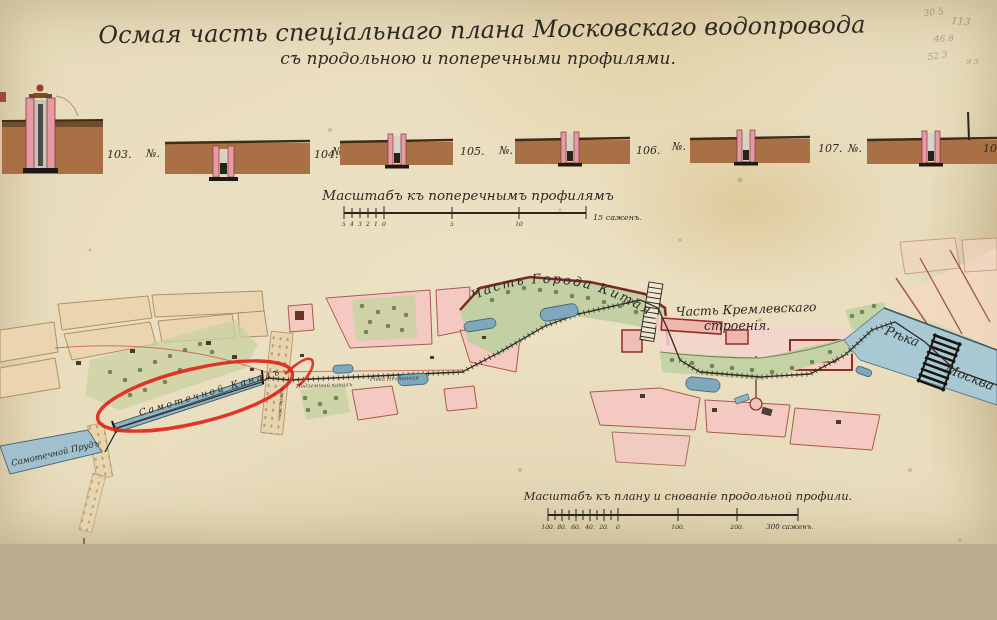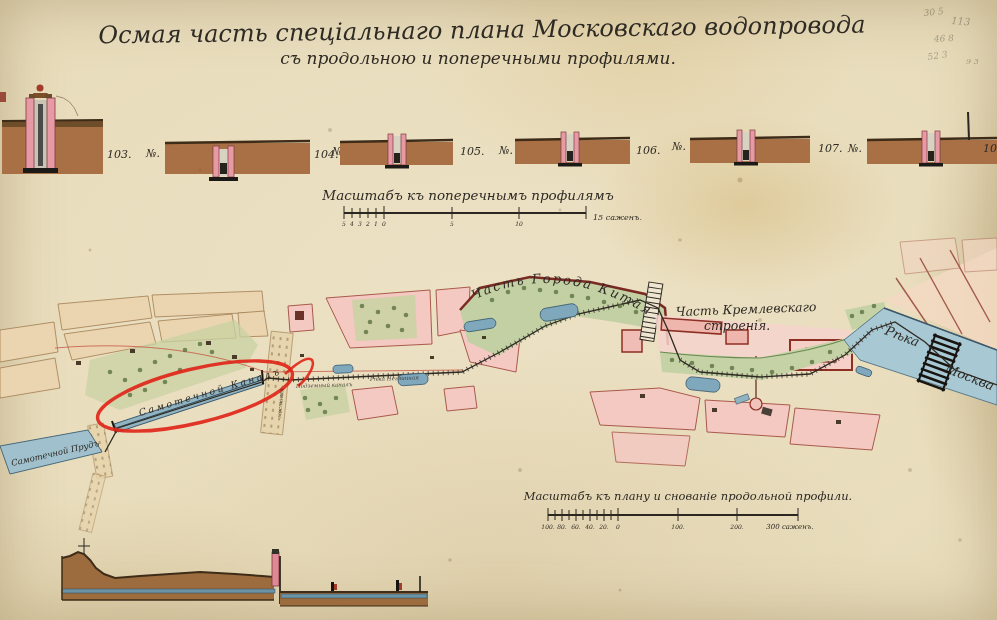--- a/index.html
+++ b/index.html
@@ -1,17 +1,17 @@
 <!DOCTYPE html>
 <html><head>
 <meta charset="utf-8">
 <style>
   html,body{margin:0;padding:0;background:#b9ac8c;}
   .canvas{
-    position:relative;width:997px;height:620px;overflow:hidden;
+    position:relative;width:997px;height:544px;overflow:hidden;
     background:
       radial-gradient(ellipse 220px 130px at 745px 205px, rgba(193,152,62,.28), transparent 70%),
       radial-gradient(ellipse 300px 190px at 640px 55px, rgba(205,170,90,.20), transparent 72%),
       radial-gradient(ellipse 520px 300px at 500px 565px, rgba(176,146,86,.16), transparent 75%),
       radial-gradient(ellipse 120px 320px at 992px 320px, rgba(158,128,66,.22), transparent 70%),
       radial-gradient(ellipse 260px 120px at 120px 585px, rgba(170,140,80,.15), transparent 75%),
       radial-gradient(ellipse 1200px 720px at 480px 300px, #ece1c4 0%, #e6dab8 70%, #ddcfa9 100%),
       #e5d9ba;
     box-shadow: inset 0 0 60px rgba(120,95,45,.35);
     font-family:"DejaVu Serif", serif;

